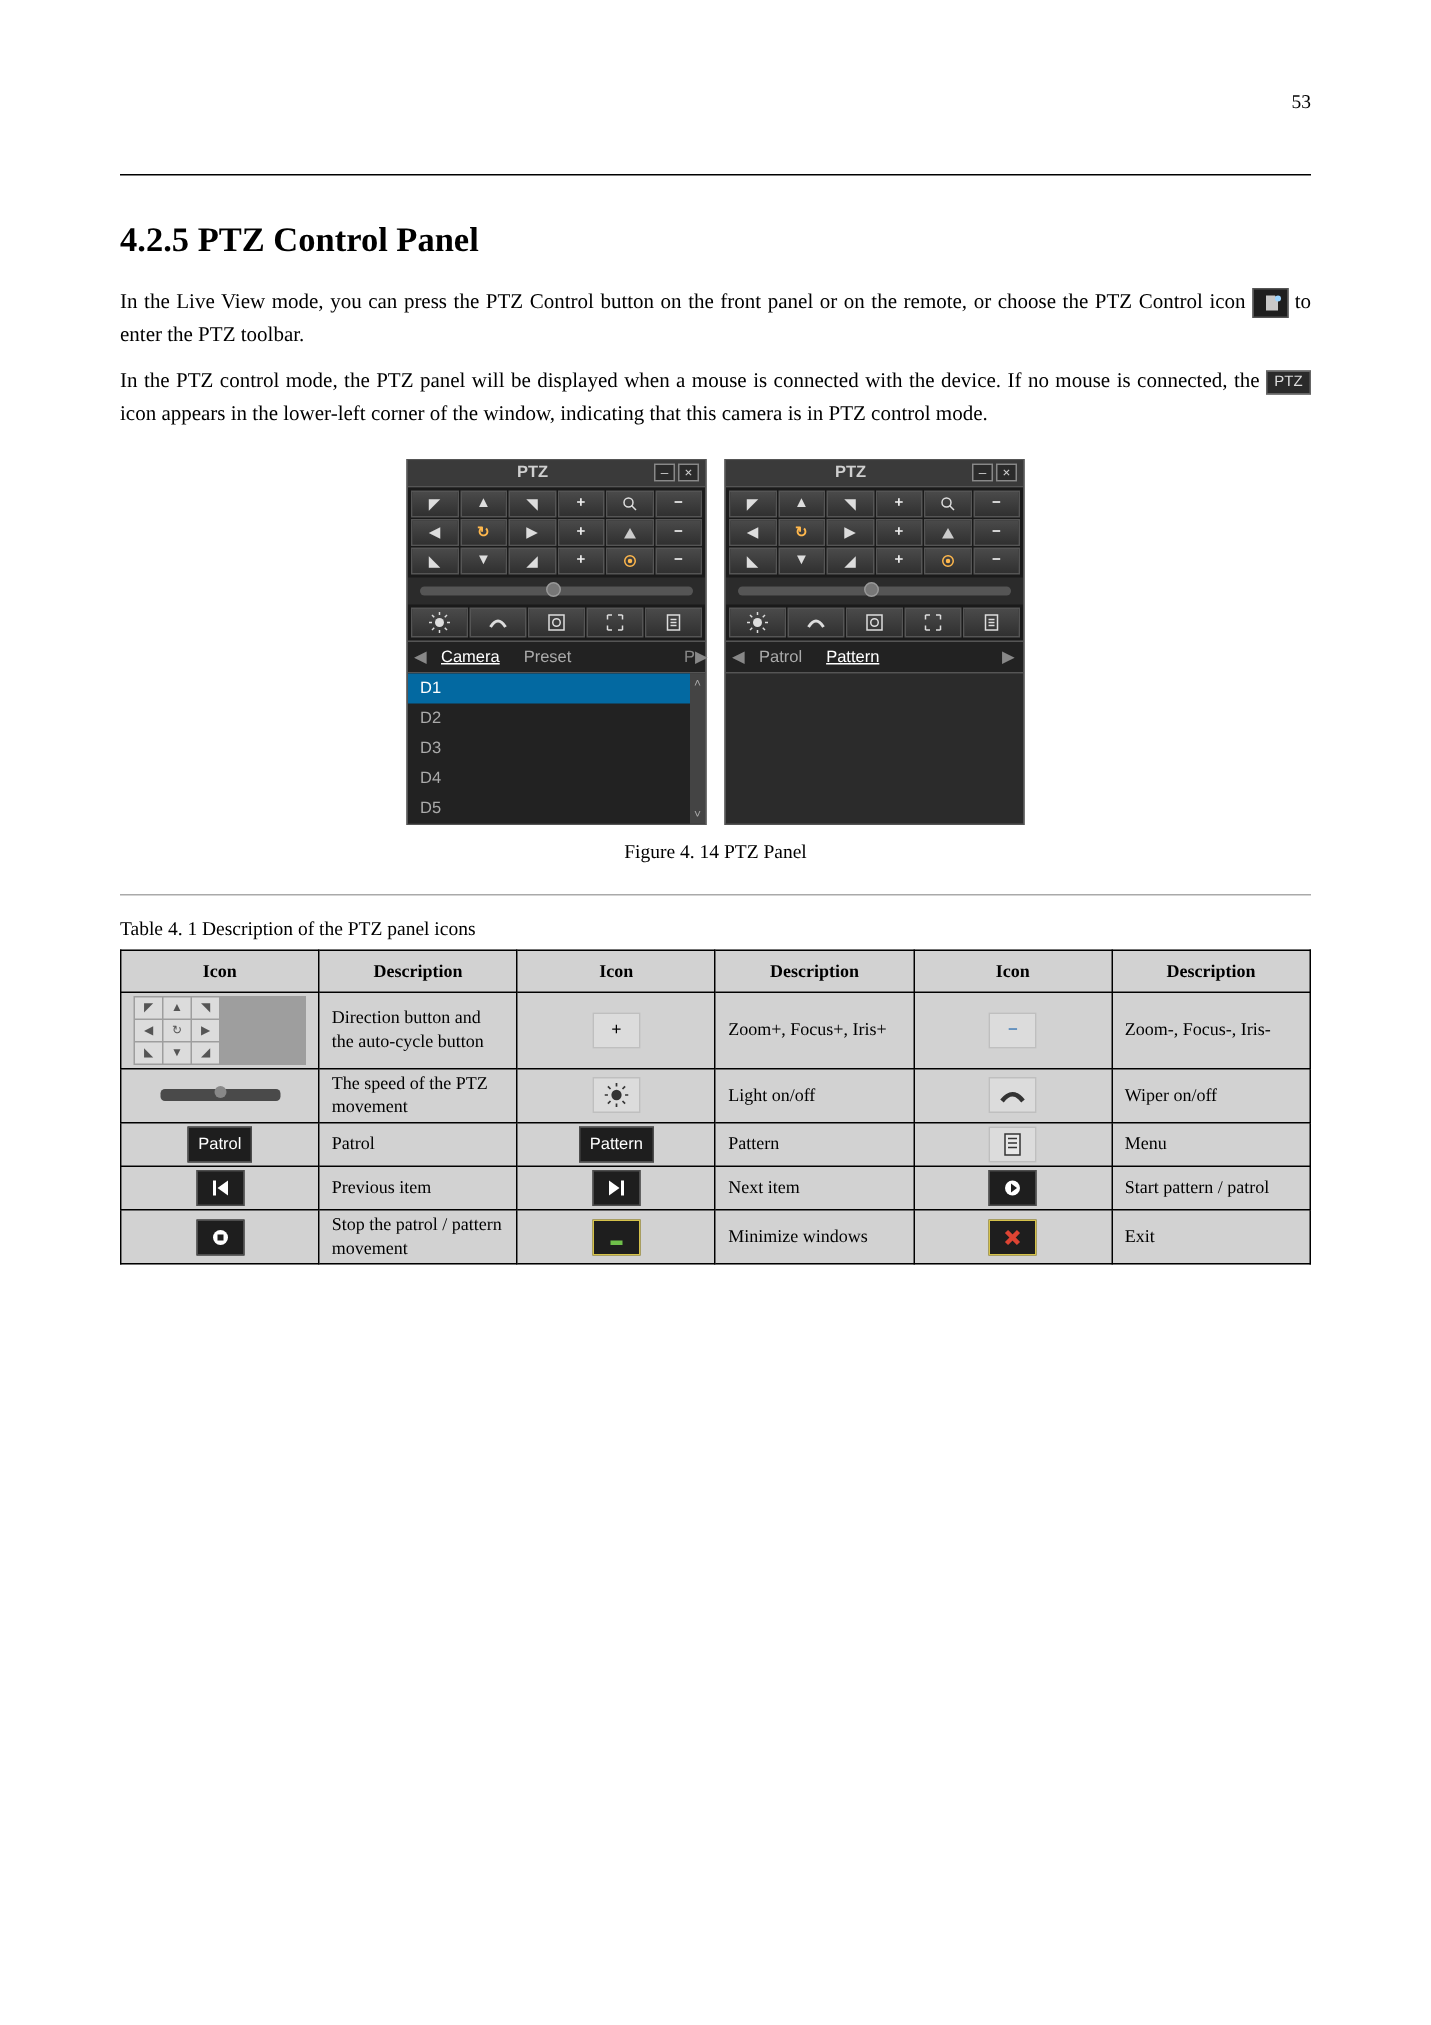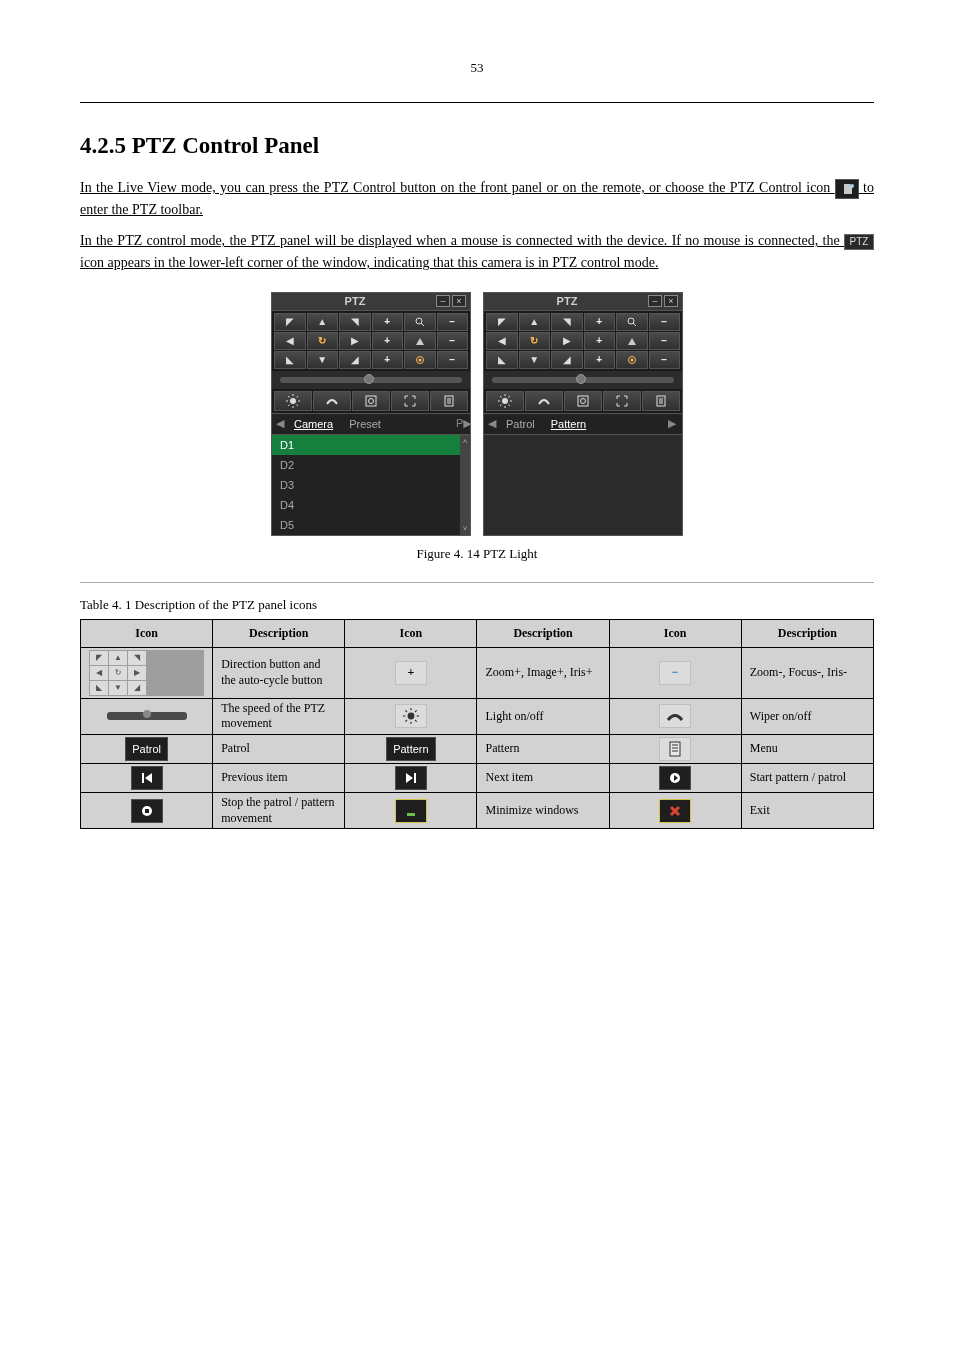--- a/index.html
+++ b/index.html
@@ -4,24 +4,24 @@
 <style>
   * { box-sizing: border-box; margin: 0; padding: 0; }
   body {
     font-family: "Times New Roman", serif;
     background: #fff;
     width: 954px;
     margin: 0 auto;
     padding: 60px 80px;
     color: #000;
   }
-  .page-num { text-align: center; font-size: 13px; margin-bottom: 26px; }
+  .page-num { text-align: right; font-size: 13px; margin-bottom: 40px; }
   .hr-top { border: none; border-top: 1px solid #000; margin-bottom: 30px; }
   .subsection-title { font-size: 23px; font-weight: bold; margin-bottom: 18px; }
-  .body-text { font-size: 14px; line-height: 1.55; margin-bottom: 10px; text-align: justify; text-decoration: underline; }
+  .body-text { font-size: 14px; line-height: 1.55; margin-bottom: 10px; text-align: justify; }
   .inline-icon {
     display: inline-block;
     width: 24px; height: 20px;
     background: #1e1e1e;
     vertical-align: middle;
     position: relative;
     border: 1px solid #555;
   }
   .inline-icon svg { position: absolute; top: 2px; left: 4px; }
   .panels-row { display: flex; justify-content: center; gap: 12px; margin: 18px 0 10px; }
@@ -64,21 +64,21 @@
   .tabs-row {
     display: flex; align-items: center; background: #222;
     border-top: 1px solid #555; border-bottom: 1px solid #555;
     height: 22px; padding: 0 4px;
   }
   .tabs-row .arrow { width: 10px; color: #888; }
   .tabs-row .tab { padding: 0 8px; color: #aaa; }
   .tabs-row .tab.active { color: #fff; text-decoration: underline; text-align: center; }
   .panel-list { background: #222; }
   .panel-list .item { padding: 4px 8px; color: #aaa; border-bottom: 0; height: 20px; display: flex; align-items: center; justify-content: space-between; }
-  .panel-list .item.active { background: #15803d; color: #fff; }
+  .panel-list .item.active { background: #0369a1; color: #fff; }
   .scroll-indicator { width: 10px; background: #444; display: flex; flex-direction: column; justify-content: space-between; align-items: center; padding: 2px 0; }
   .panel-body { display: flex; }
   .panel-body .list-col { flex: 1; }
   .dot { width: 10px; height: 10px; border-radius: 50%; background: #ffb84d; display: inline-block; margin-left: 4px; }
   .figure-caption { text-align: center; font-size: 13px; margin: 8px 0 20px; }
   .table-caption { text-align: left; font-size: 13px; margin: 6px 0; }
   .hr-sep { border: none; border-top: 1px solid #aaa; margin: 14px 0; }
   table.icon-table {
     width: 100%; border-collapse: collapse; font-size: 12px;
     font-family: "Times New Roman", serif;
@@ -328,21 +328,21 @@
     <div class="tabs-row">
       <span class="arrow">◀</span>
       <span class="tab">Patrol</span>
       <span class="tab active">Pattern</span>
       <span class="arrow" style="margin-left:auto;">▶</span>
     </div>
   </div>
 </div>
 
 <div class="figure-caption">
-  <span>Figure 4. 14 </span><span>PTZ Light</span>
+  <span>Figure 4. 14 </span><span>PTZ Panel</span>
 </div>
 
 <hr class="hr-sep">
 
 <div class="table-caption">
   <span>Table 4. 1  </span><span>Description of the PTZ panel icons</span>
 </div>
 
 <table class="icon-table">
   <thead>
@@ -366,21 +366,21 @@
           <div>◀</div>
             <div>↻</div>
             <div>▶</div>
           <div>◣</div>
             <div>▼</div>
             <div>◢</div>
         </div>
       </td>
       <td class="desc-cell">Direction button and the auto-cycle button</td>
       <td class="icon-cell"><span class="icon-box light" style="font-weight:bold;">+</span></td>
-      <td class="desc-cell">Zoom+, Image+, Iris+</td>
+      <td class="desc-cell">Zoom+, Focus+, Iris+</td>
       <td class="icon-cell"><span class="icon-box light" style="font-weight:bold;color:#2a6db0;">−</span></td>
       <td class="desc-cell">Zoom-, Focus-, Iris-</td>
     </tr>
 
     <tr>
       <td class="icon-cell"><span class="speed-mini"></span></td>
       <td class="desc-cell">The speed of the PTZ movement</td>
       <td class="icon-cell"><span class="icon-box light">
             <svg width="16" height="16" viewBox="0 0 14 14">
               <circle cx="7" cy="7" r="3" fill="#333"></circle>

